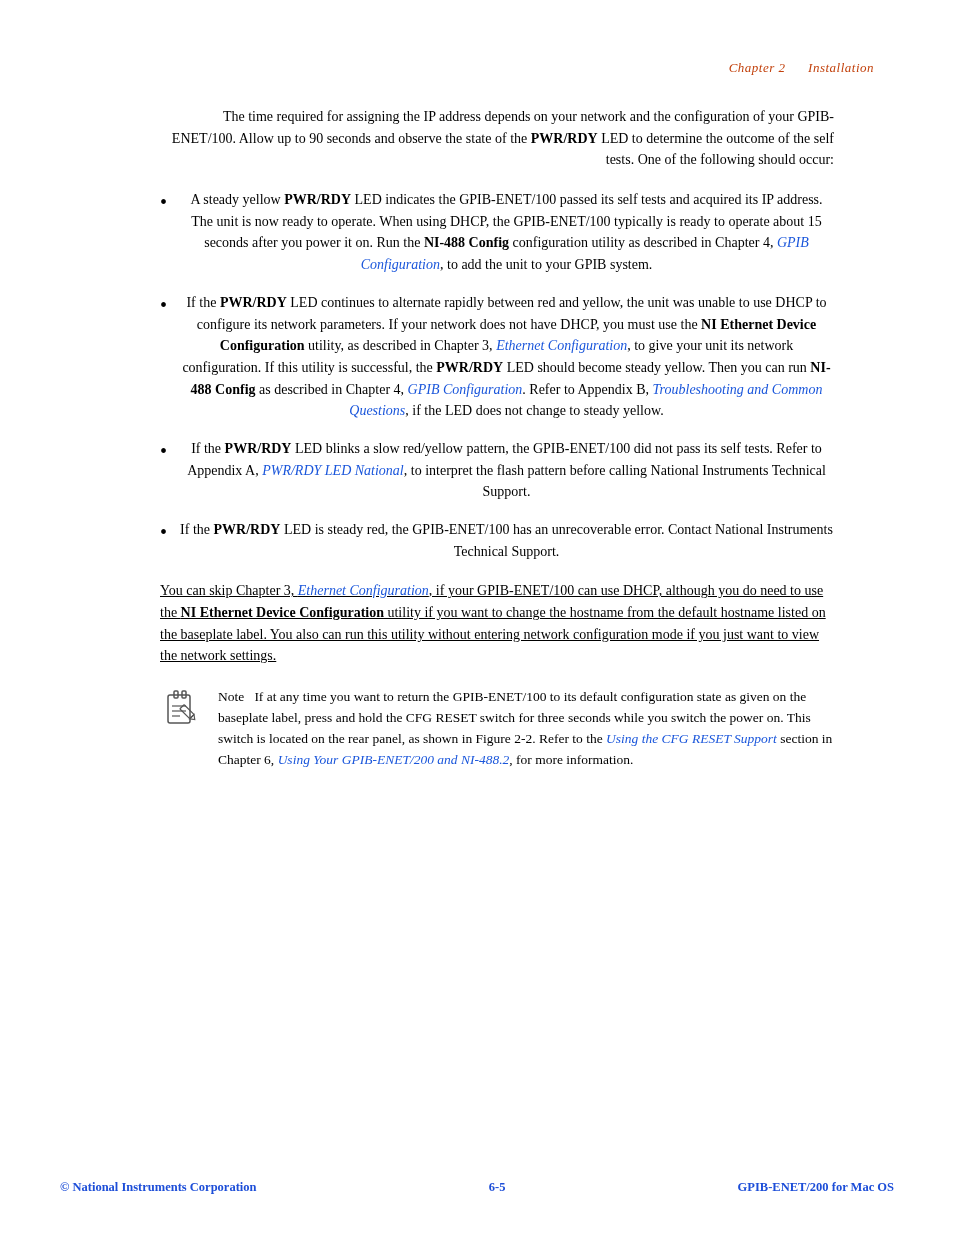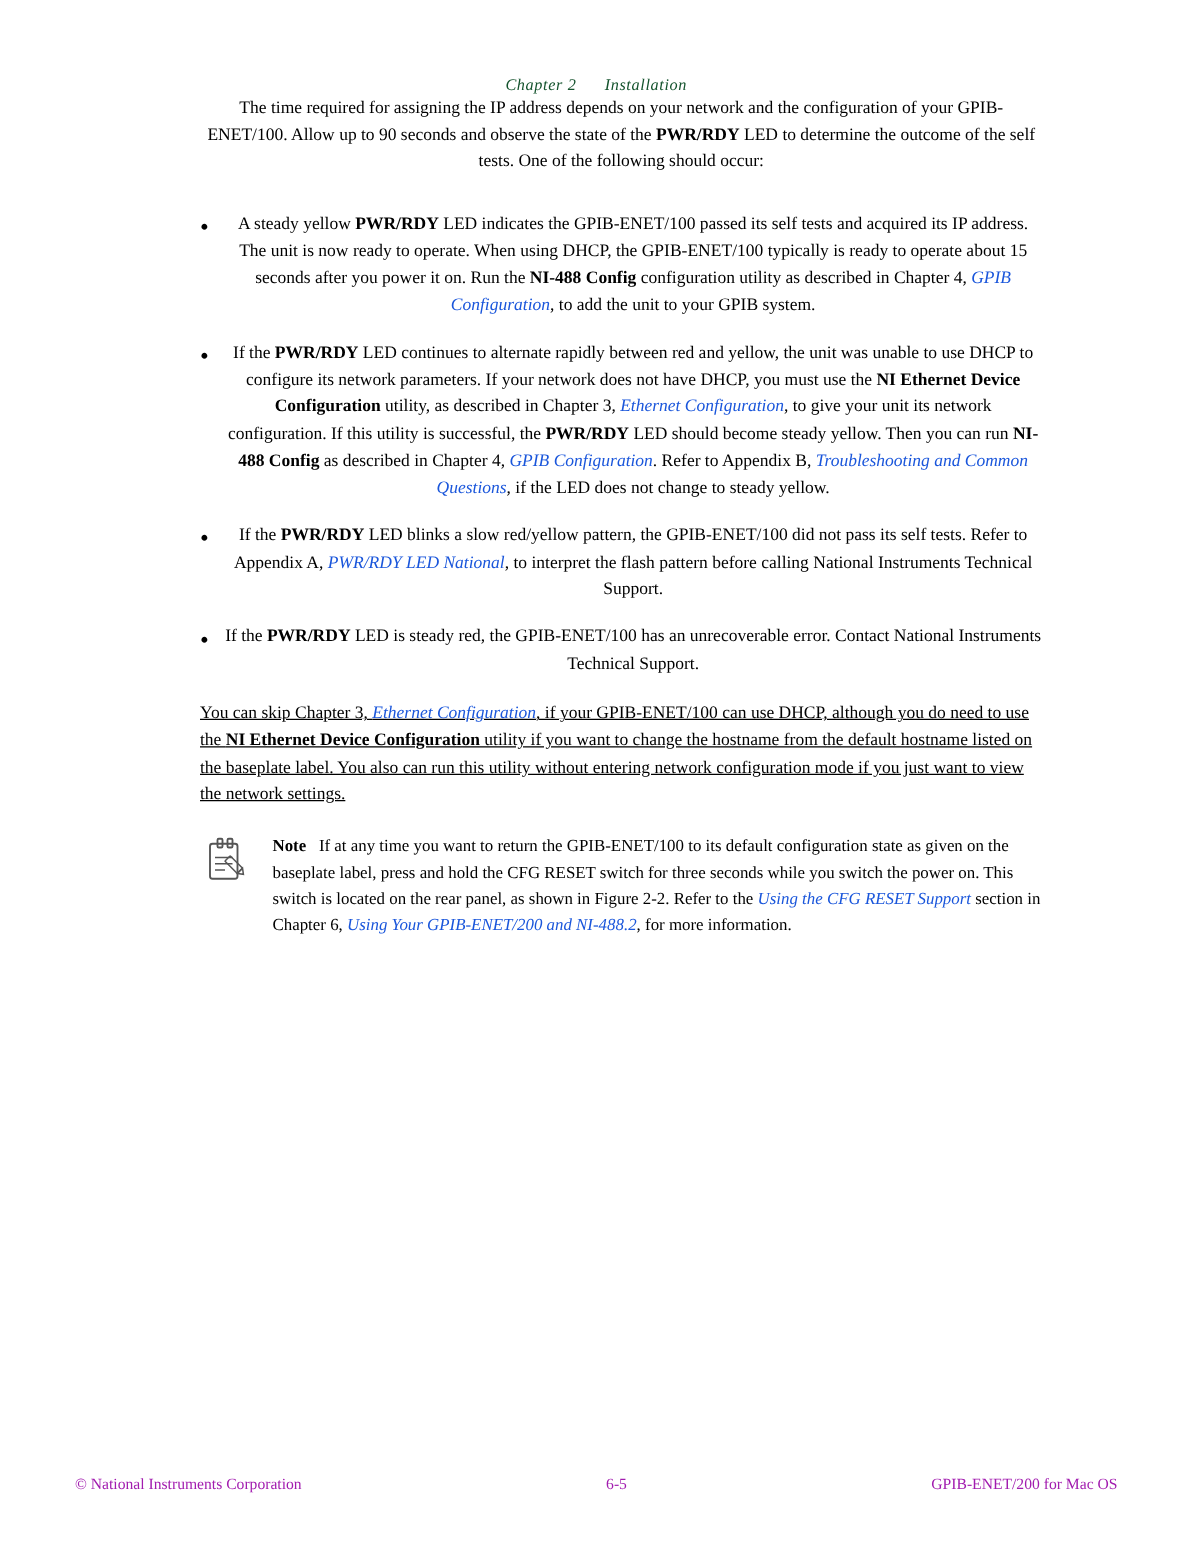--- a/index.html
+++ b/index.html
@@ -13,36 +13,37 @@
       position: relative;
     }
     .page {
       width: 954px;
       min-height: 1235px;
       position: relative;
       padding: 60px 80px 60px 80px;
     }
     .header {
       display: flex;
-      justify-content: center;
+      justify-content: flex-end;
+      margin-bottom: 30px;
       font-size: 13px;
-      color: #14532d;
+      color: #c2410c;
       font-style: italic;
     }
     .header-chapter {
       letter-spacing: 0.5px;
     }
     .main-content {
       margin-left: 80px;
       margin-right: 40px;
     }
     .intro-para {
-      margin-bottom: 28px;
-      line-height: 1.55;
-      text-align: center;
+      margin-bottom: 18px;
+      line-height: 1.55;
+      text-align: right;
     }
     .bullet-list {
       list-style: none;
       margin-bottom: 18px;
     }
     .bullet-list li {
       display: flex;
       align-items: flex-start;
       margin-bottom: 16px;
       line-height: 1.55;
@@ -77,32 +78,33 @@
     .note-icon svg {
       width: 44px;
       height: 44px;
     }
     .note-text {
       flex: 1;
       line-height: 1.55;
       font-size: 13.5px;
     }
     .note-label {
-      font-weight: bold;
+      font-weight: normal;
     }
     .footer {
       position: absolute;
       bottom: 40px;
       left: 0;
       right: 0;
       display: flex;
       justify-content: space-between;
       padding: 0 60px;
       font-size: 12.5px;
-      color: #a21caf;
+      color: #1d4ed8;
+      font-weight: bold;
     }
     .skip-para {
       margin-top: 18px;
       margin-bottom: 18px;
       line-height: 1.55;
       text-decoration: underline;
     }
   </style>
 </head>
 <body>

